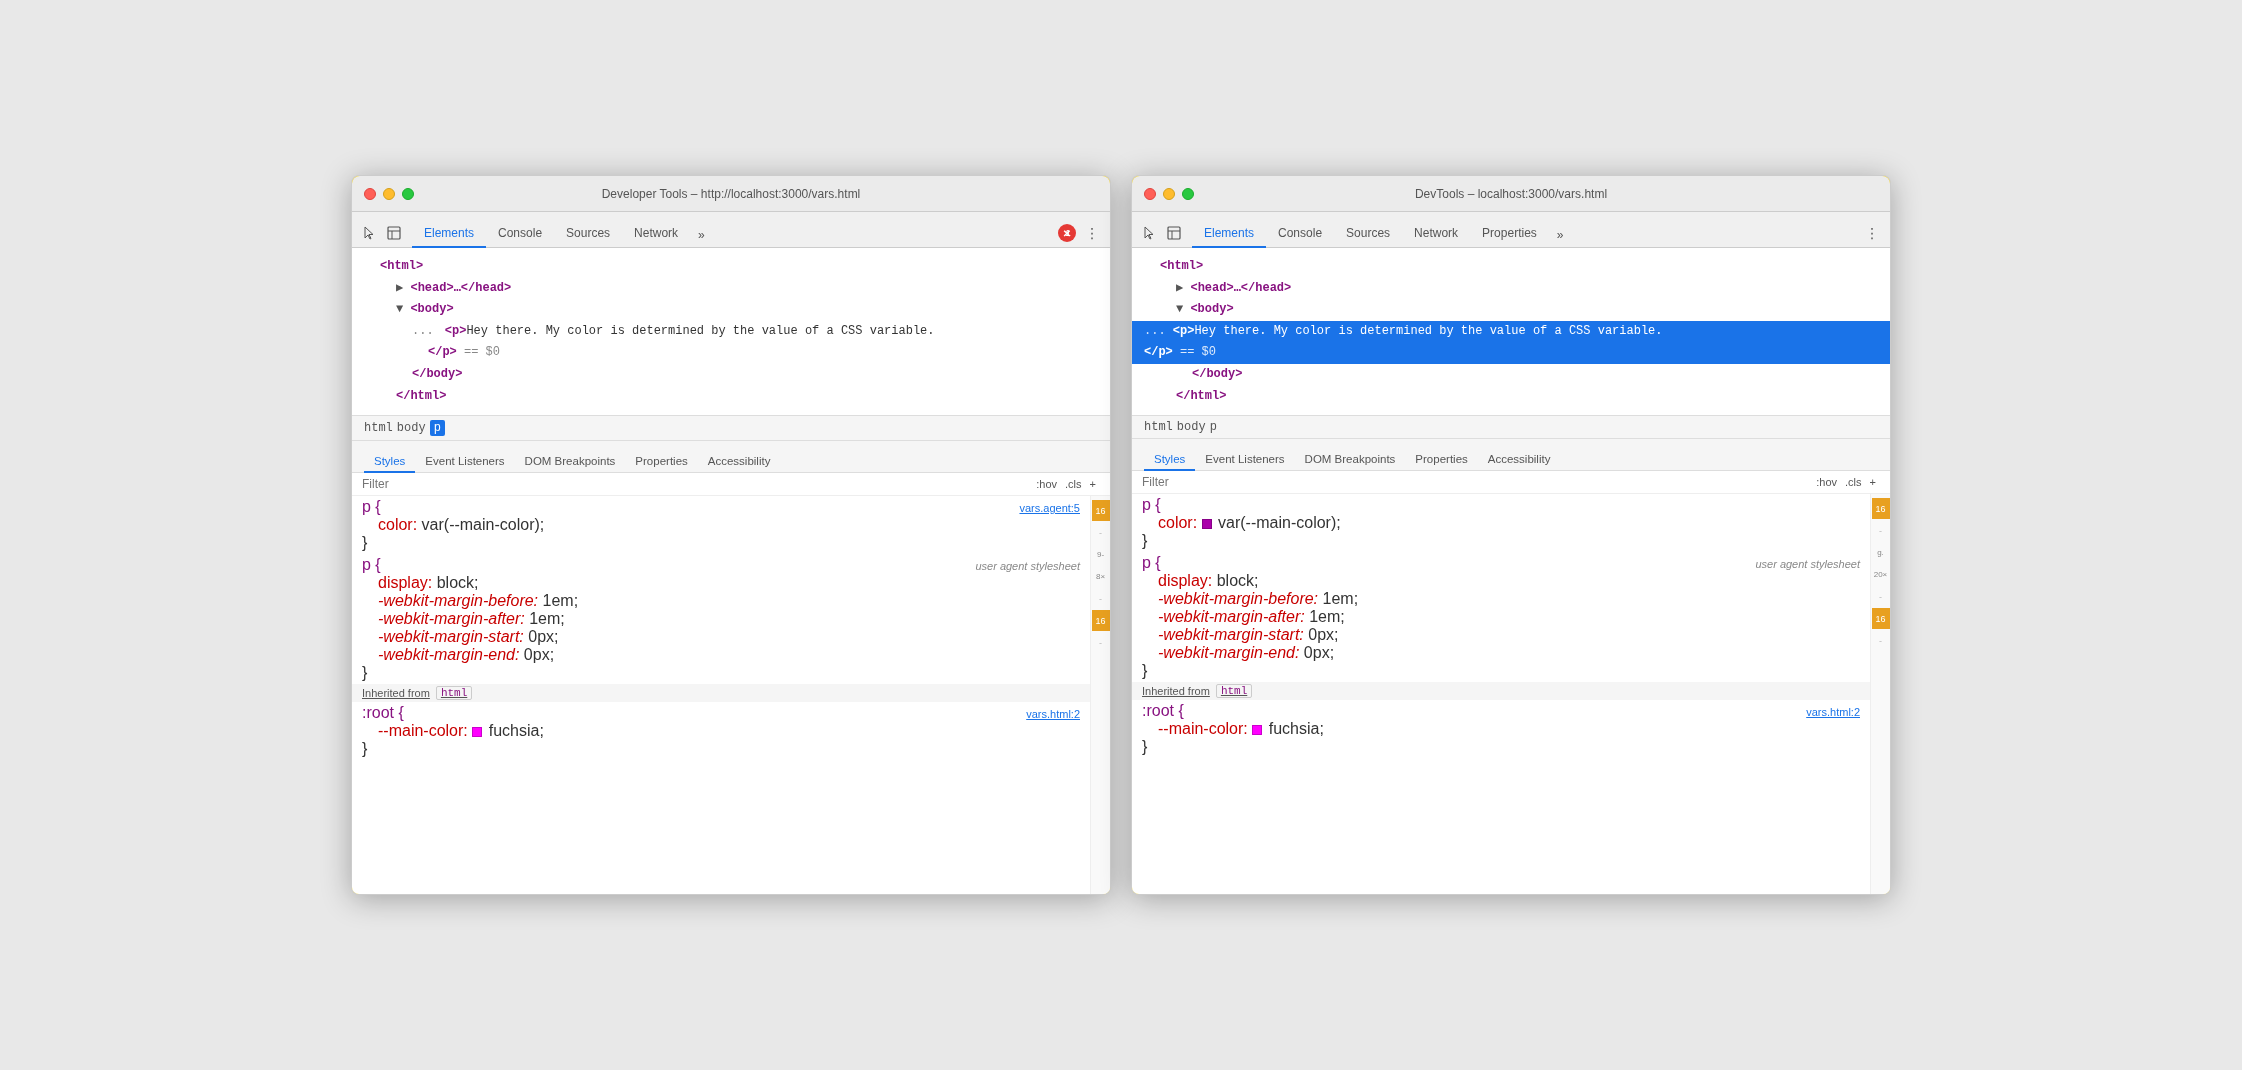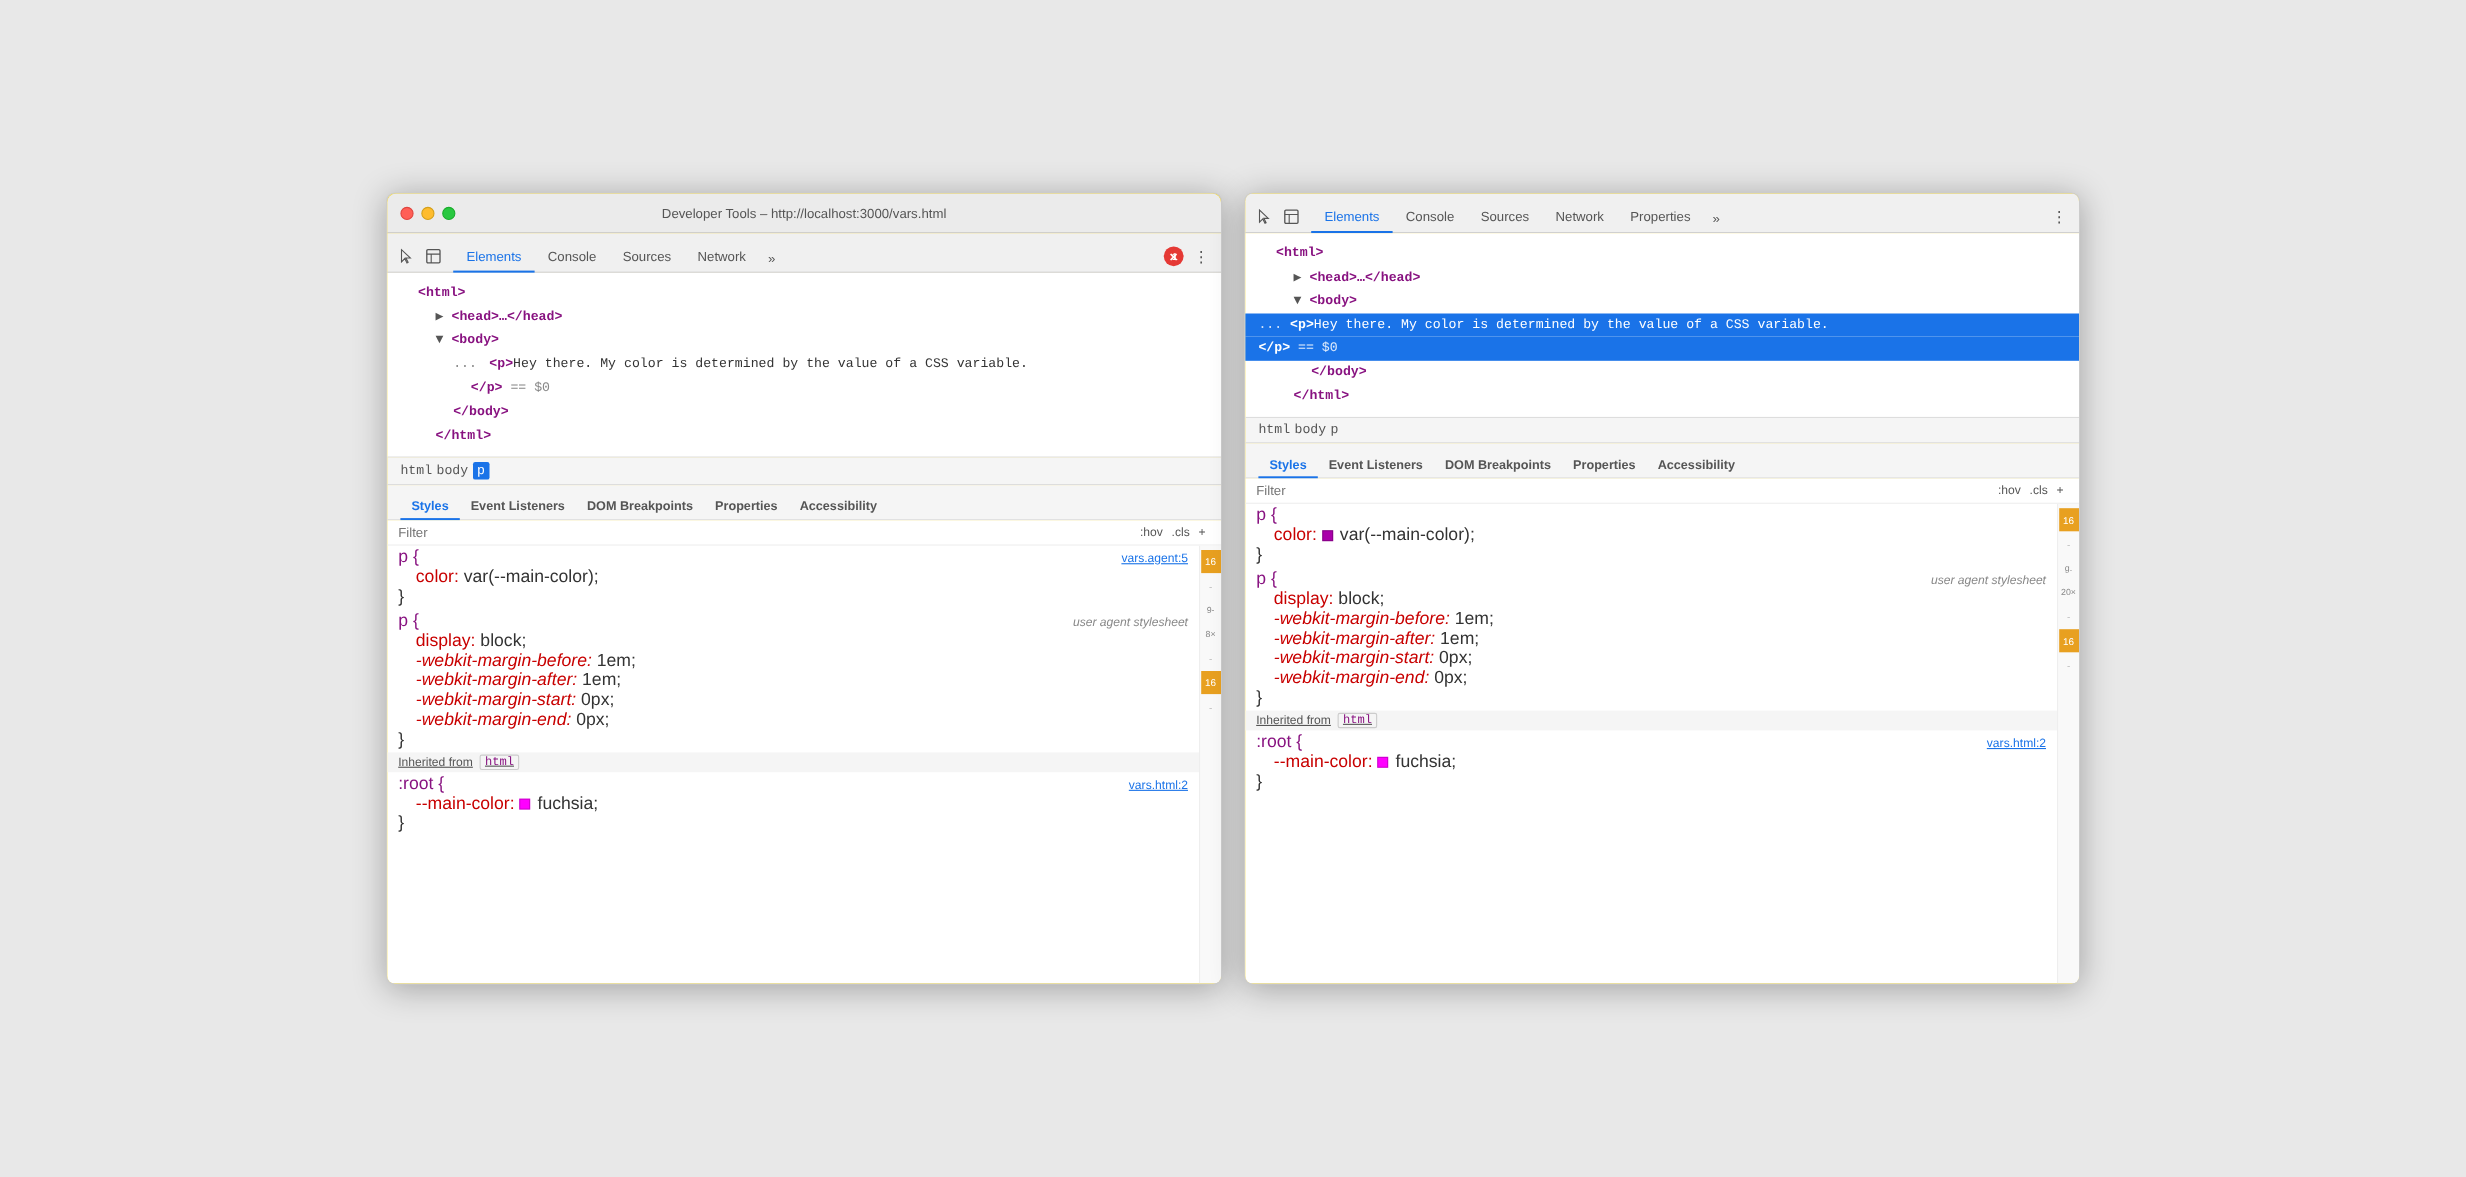--- a/index.html
+++ b/index.html
@@ -203,21 +203,20 @@
     }
 
     .panel-tab {
       padding: 4px 10px;
       font-size: 11.5px;
       color: #555;
       cursor: pointer;
       border-bottom: 2px solid transparent;
       margin-bottom: -1px;
       white-space: nowrap;
-      font-weight: bold;
     }
 
     .panel-tab.active {
       color: #1a73e8;
       border-bottom: 2px solid #1a73e8;
     }
 
     .styles-panel {
       background: white;
       flex: 1;
@@ -523,20 +522,28 @@
         <div class="ind-num ind-dash">-</div>
         <div class="ind-num ind-orange">16</div>
         <div class="ind-num ind-dash">-</div>
       </div>
     </div>
   </div>
 </div>
 
 <div class="devtools-window right">
 
+  <div class="title-bar">
+    <div class="traffic-lights">
+      <div class="traffic-light close"></div>
+      <div class="traffic-light minimize"></div>
+      <div class="traffic-light maximize"></div>
+    </div>
+    <div class="window-title">DevTools – localhost:3000/vars.html</div>
+  </div>
 
   <div class="tabs-bar">
     <div class="tab-icons">
       <div class="icon-btn">
         <svg width="16" height="16" viewBox="0 0 16 16" fill="none">
           <path d="M3 2 L3 13 L6 10 L8 14 L9 13.5 L7 9.5 L11 9.5 Z" stroke="#555" stroke-width="1" fill="none"></path>
         </svg>
       </div>
       <div class="icon-btn">
         <svg width="16" height="16" viewBox="0 0 16 16" fill="none">

